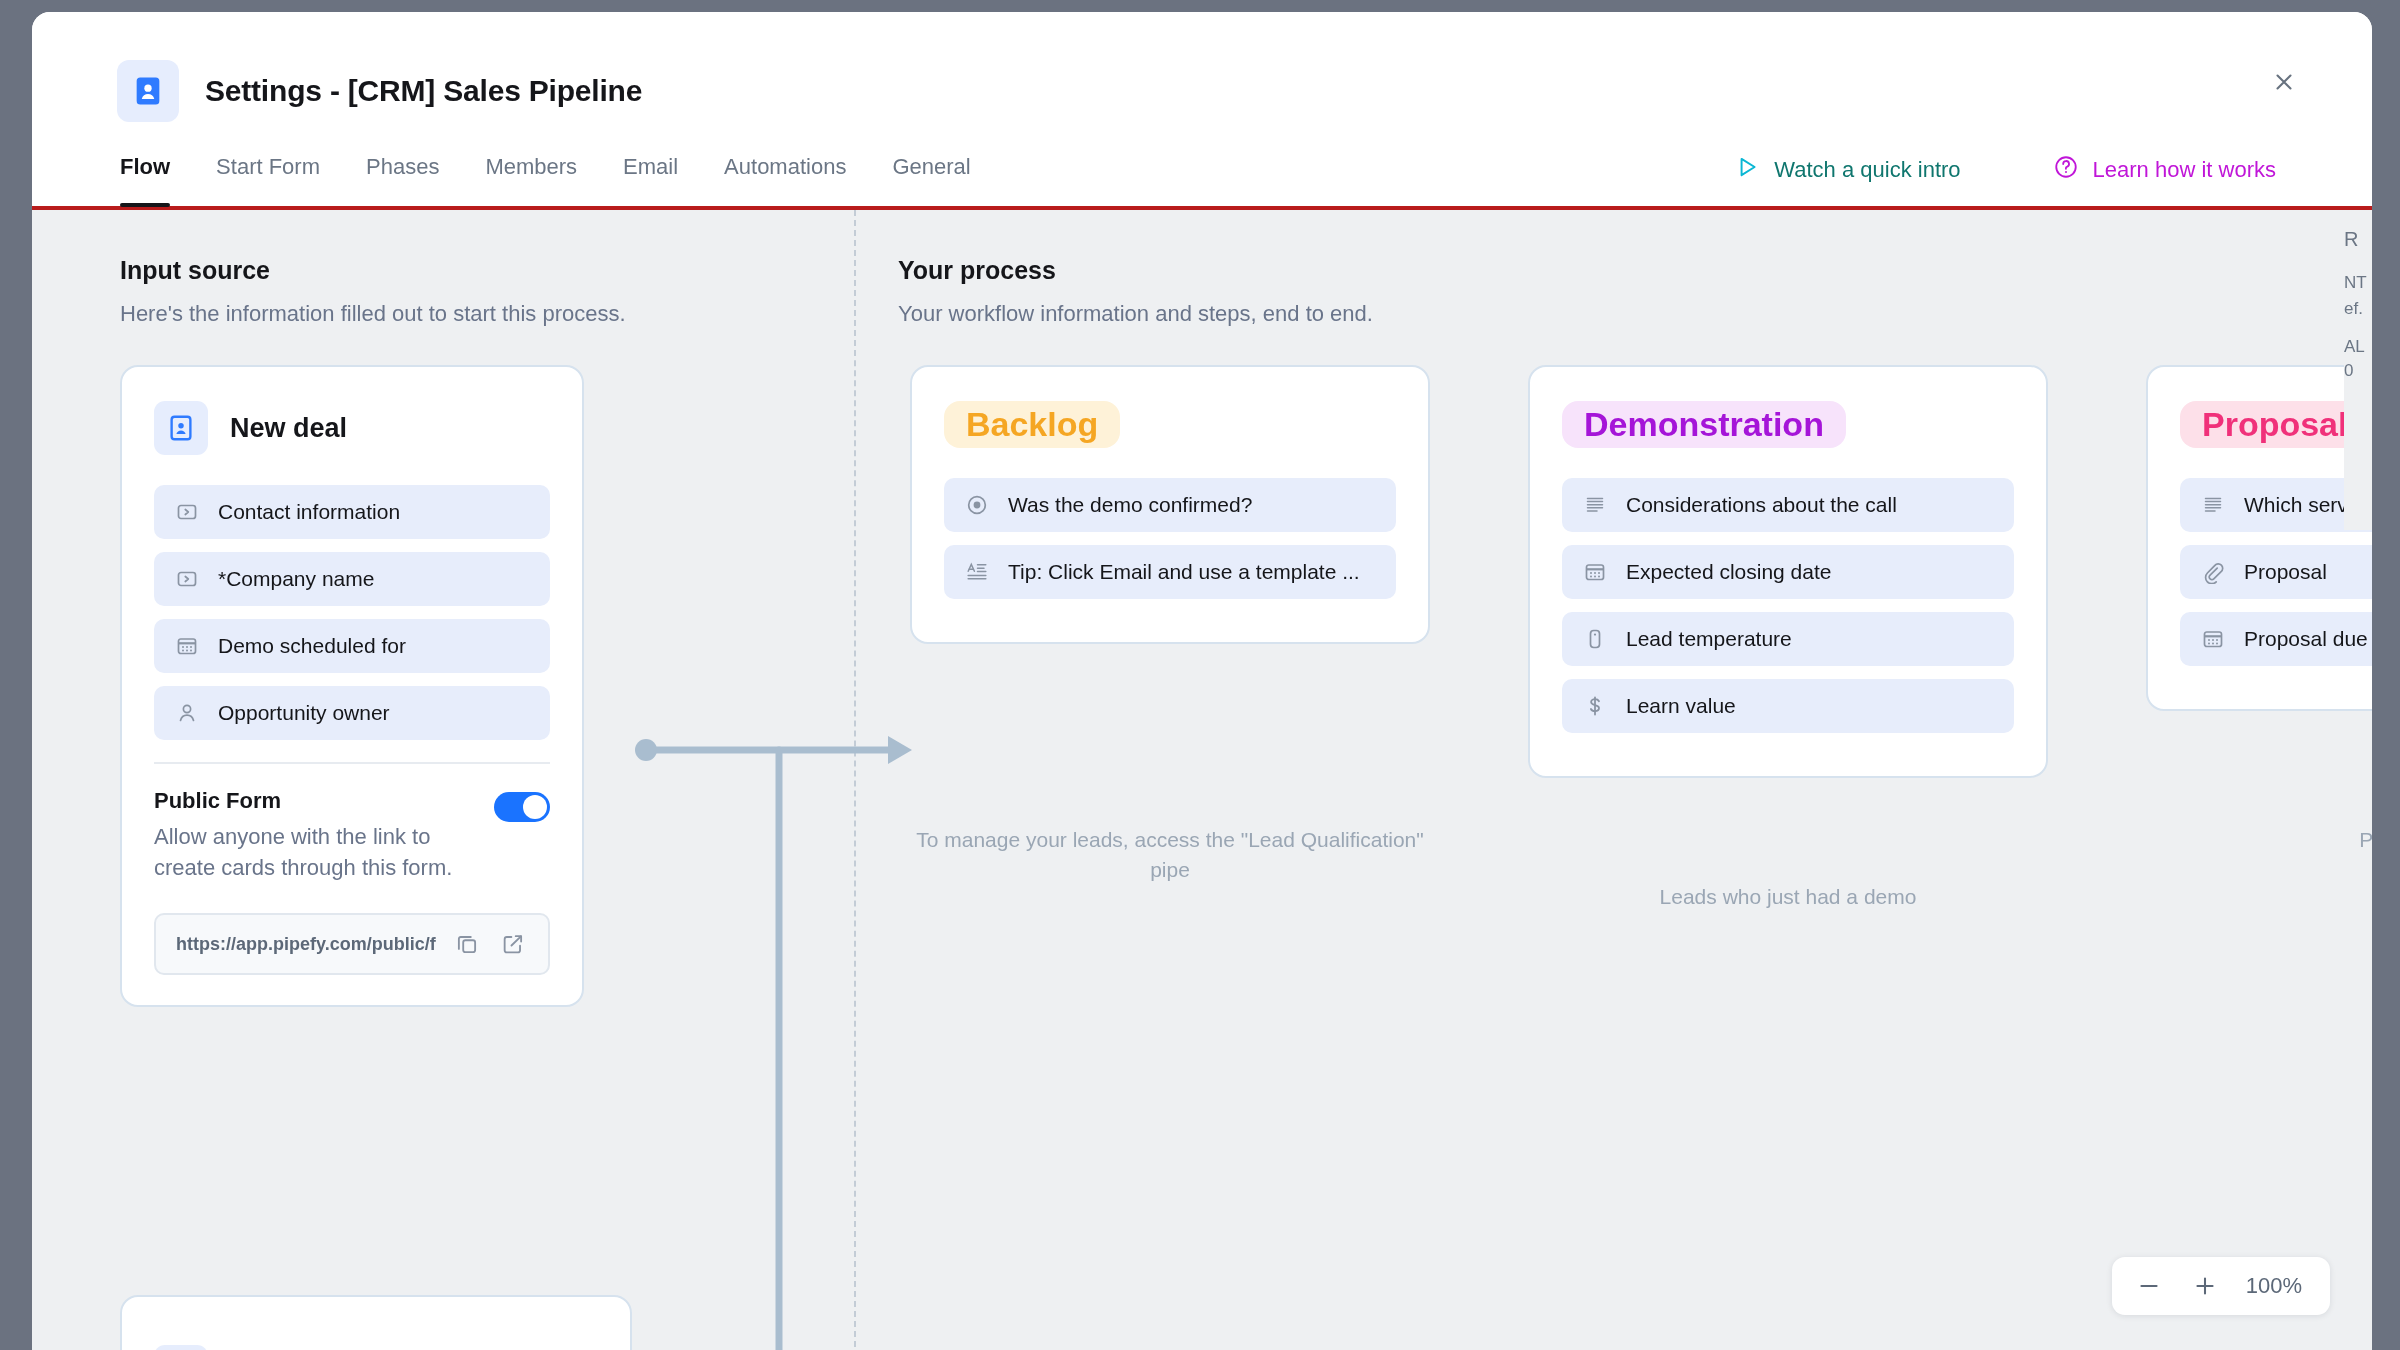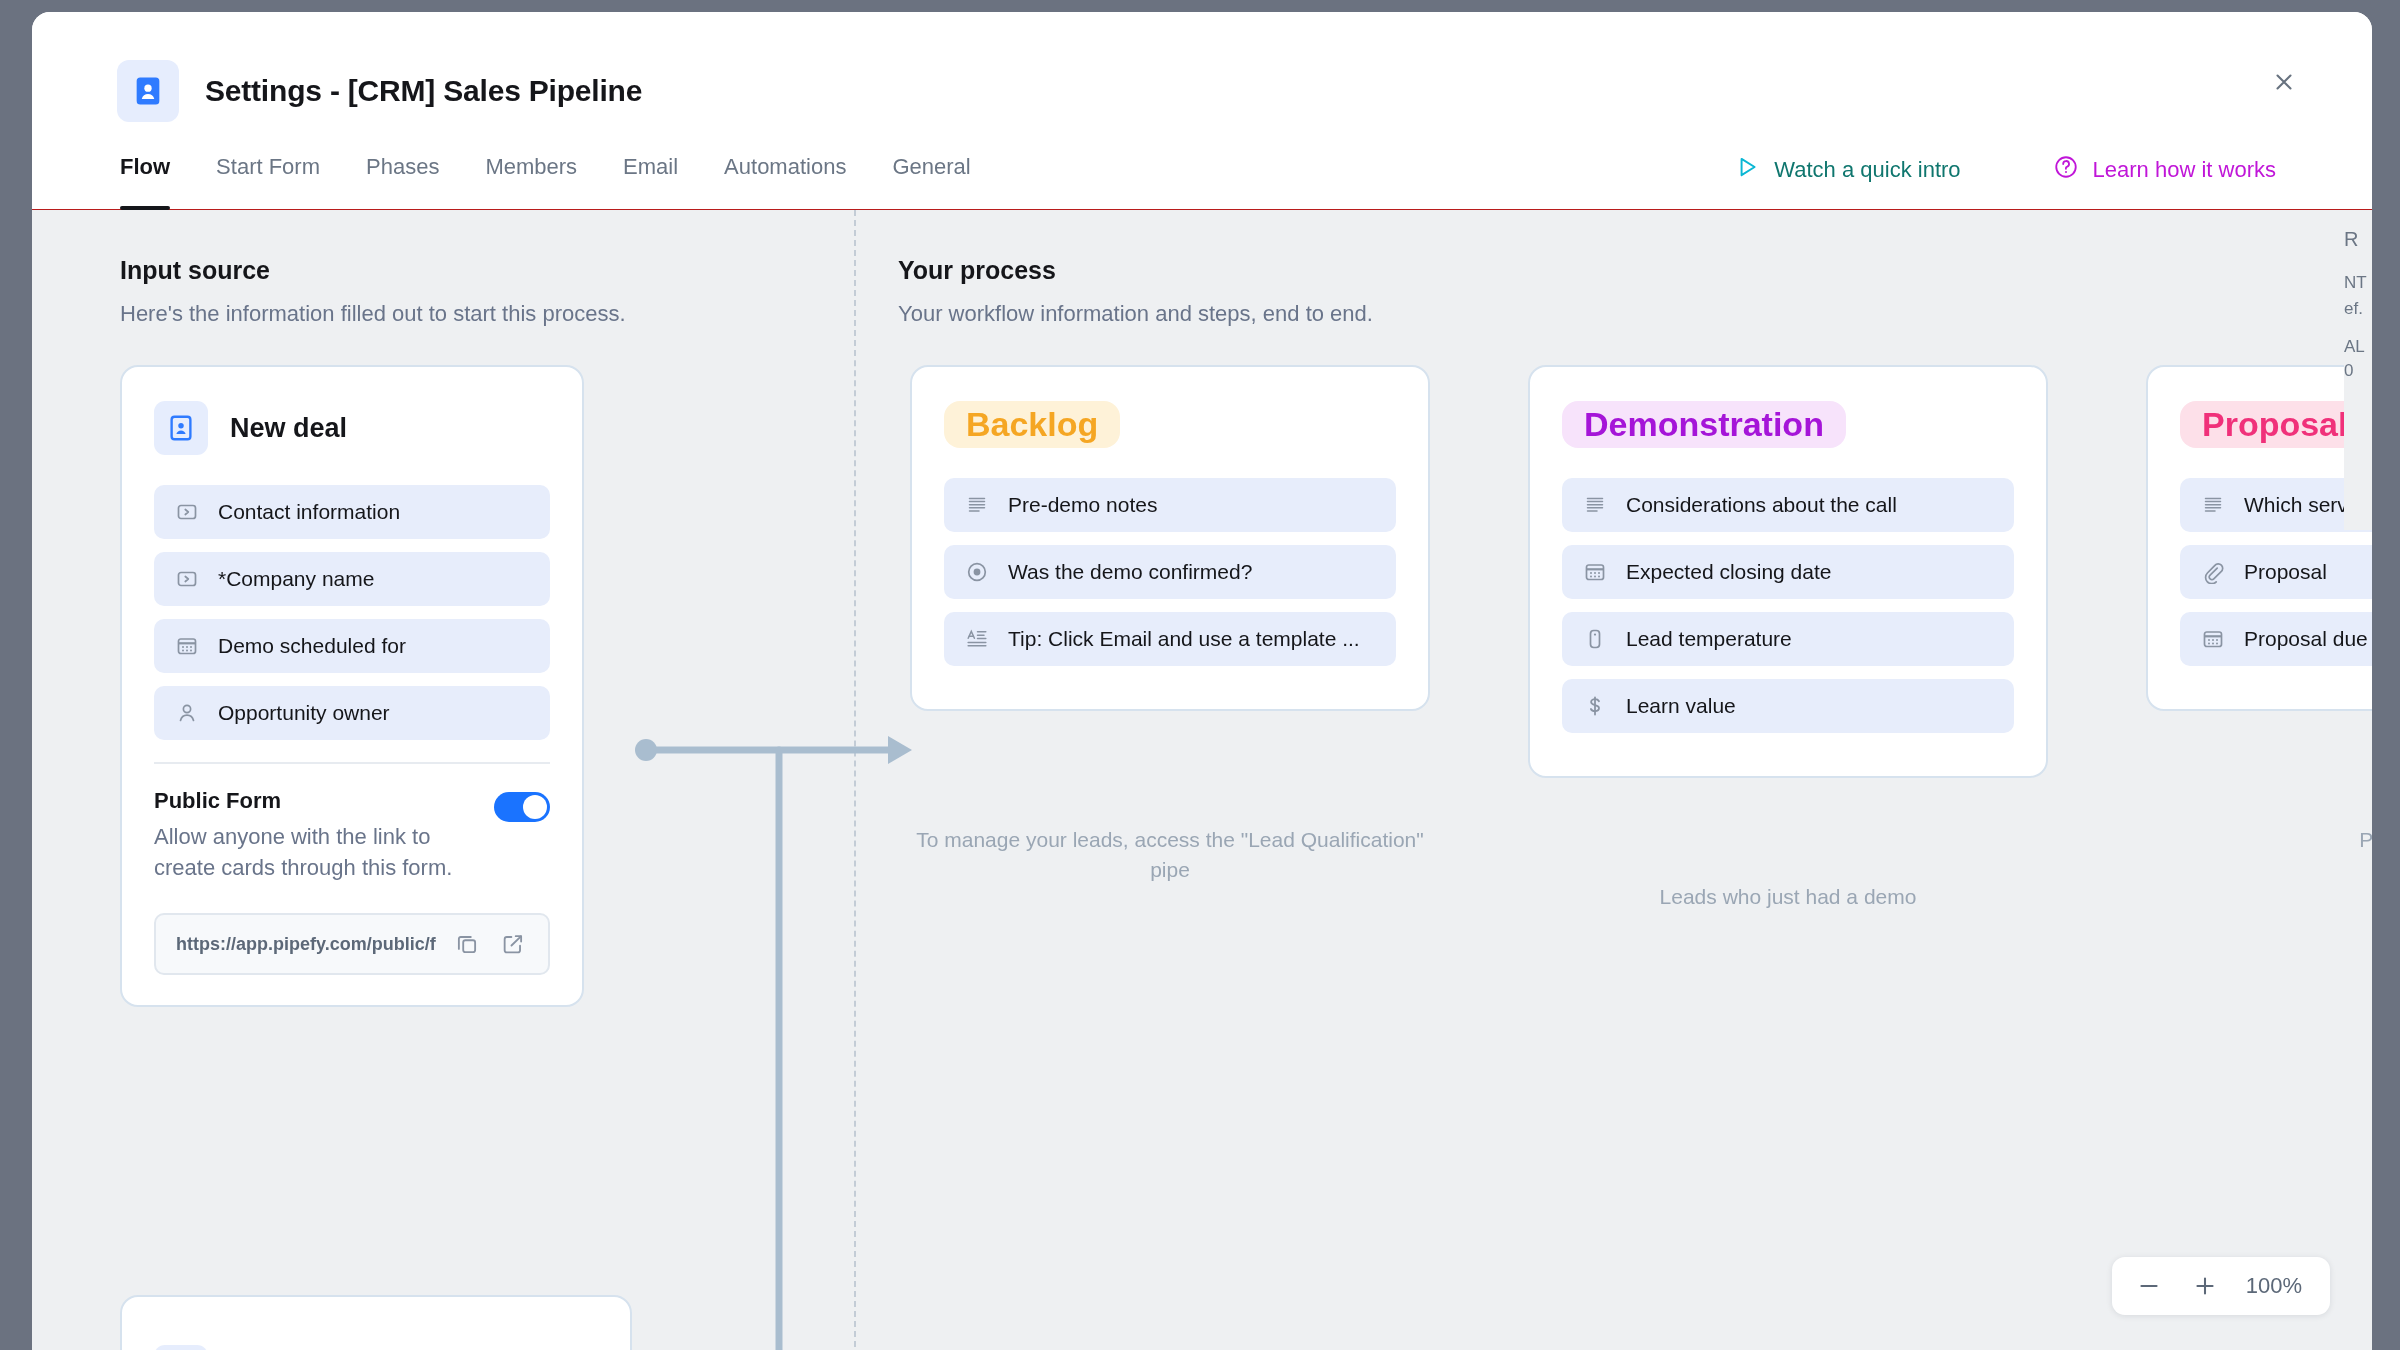--- a/index.html
+++ b/index.html
@@ -42,21 +42,21 @@
     width: 44px; height: 44px;
     display: flex; align-items: center; justify-content: center;
     cursor: pointer;
   }
   .close-btn svg { width: 26px; height: 26px; }
   
   .tabbar {
     position: relative;
     height: 58px;
     background: #ffffff;
-    border-bottom: 1px solid #b91c1c;
+    border-bottom: 4px solid #b91c1c;
   }
   .tabs {
     position: absolute; left: 88px; top: 0;
     display: flex; align-items: flex-start; gap: 46px;
     height: 100%;
   }
   .tab {
     font-size: 22px; color: #6b7685;
     padding-top: 2px;
     position: relative; cursor: pointer;
@@ -377,28 +377,20 @@
             
           </div>
 
         </div>
 
       </div>
     </div>
 
     <div class="card" style="left:878px; top:155px; width:520px;">
       <div class="badge backlog">Backlog</div>
-      <div class="field">
-        <span class="fi">
-          <svg viewBox="0 0 24 24" fill="none" stroke="#8a94a3" stroke-width="1.5" stroke-linecap="round">
-            <path d="M4.5 5.5H19.5M4.5 8.6H19.5M4.5 11.7H19.5M4.5 14.8H19.5M4.5 17.9H14"></path>
-          </svg>
-        </span>
-        <span class="flabel">Pre-demo notes</span>
-      </div>
       <div class="field">
         <span class="fi">
           <svg viewBox="0 0 24 24" fill="none" stroke="#8a94a3" stroke-width="1.7">
             <circle cx="12" cy="12" r="8.3"></circle>
             <circle cx="12" cy="12" r="3.4" fill="#8a94a3" stroke="none"></circle>
           </svg>
         </span>
         <span class="flabel">Was the demo confirmed?</span>
       </div>
       <div class="field">

